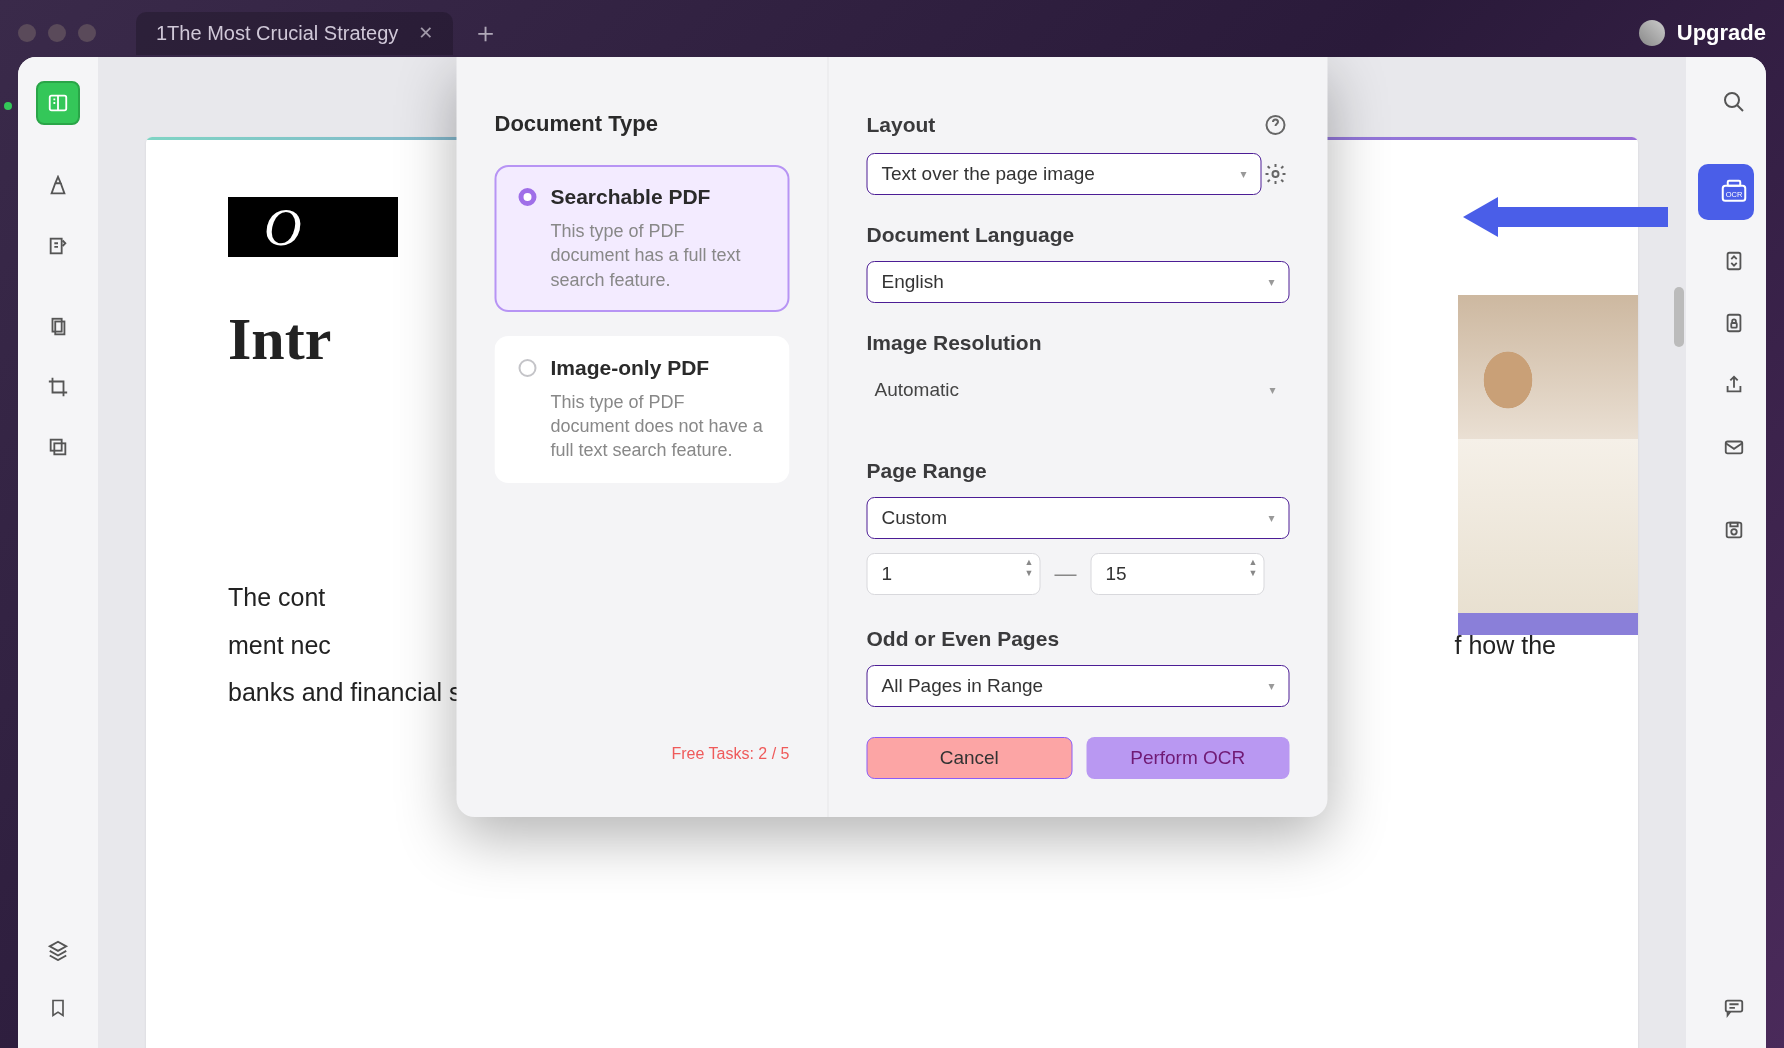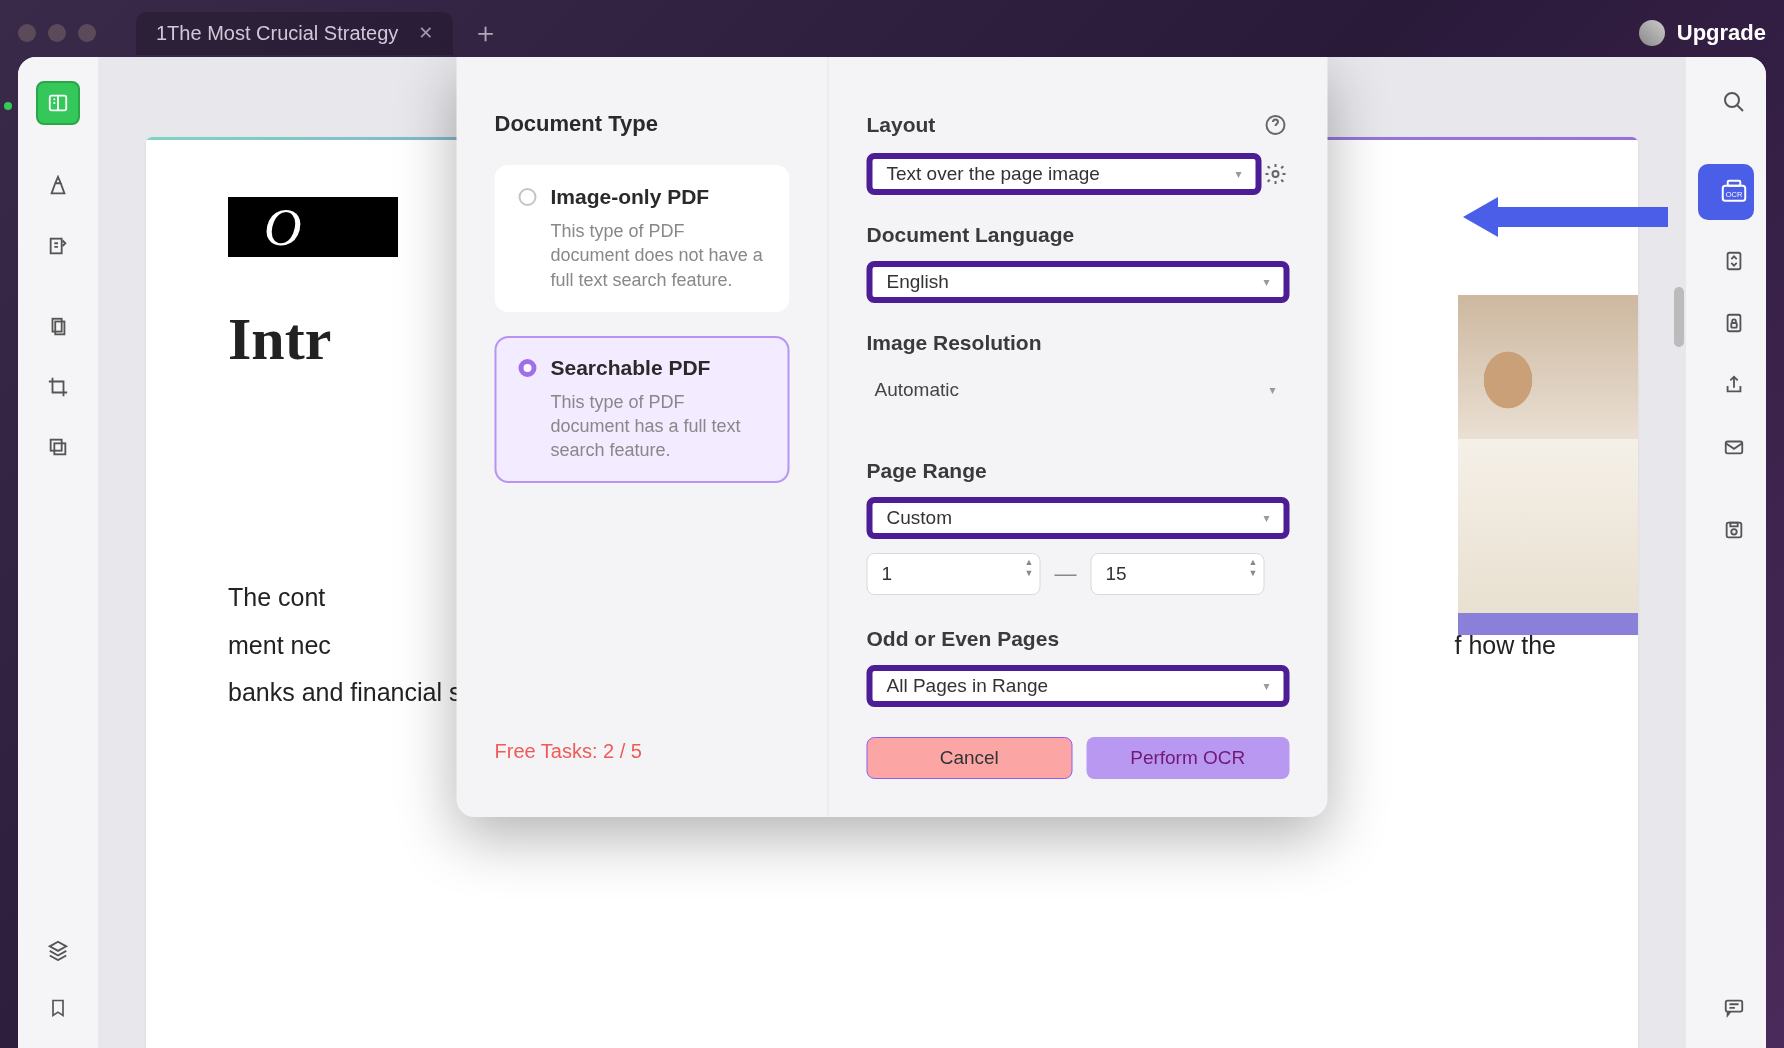--- a/index.html
+++ b/index.html
@@ -56,25 +56,25 @@
   .modal-right { flex:1; padding: 54px 38px 32px; }
   .sec-title { font-size: 22px; font-weight: 600; color:#2a2a2a; margin-bottom: 28px;}
 
   .radio-card { border: 2px solid transparent; border-radius: 14px; padding: 18px 22px; margin-bottom: 24px; background:#fff; cursor:pointer;}
   .radio-card.selected { border-color: #b794f4; background: #f3ebff; }
   .radio-head { display:flex; align-items:center; gap: 14px; font-size: 21px; font-weight: 600; color:#2a2a2a; margin-bottom: 10px;}
   .radio-dot { width:18px; height:18px; border-radius:50%; border:2px solid #c4c4c8; background:#fff; flex-shrink:0;}
   .radio-card.selected .radio-dot { border:5px solid #9f6fe8; }
   .radio-desc { font-size: 18px; color:#888; line-height:1.35; padding-left: 32px;}
 
-  .free-tasks { margin-top:auto; text-align:left; color:#ef5a5a; font-size:20px; }
+  .free-tasks { margin-top:auto; text-align:right; color:#ef5a5a; font-size:16px; }
 
   .field-label { font-size: 21px; font-weight:600; color:#3a3a3c; margin-bottom: 14px;}
   .field-row { display:flex; align-items:center; margin-bottom: 28px;}
-  .select { flex:1; height: 42px; background:#fff; border:6px solid #4c1d95; border-radius:8px; display:flex; align-items:center; justify-content:space-between; padding: 0 14px; font-size:19px; color:#333; cursor:pointer;}
+  .select { flex:1; height: 42px; background:#fff; border:1px solid #4c1d95; border-radius:8px; display:flex; align-items:center; justify-content:space-between; padding: 0 14px; font-size:19px; color:#333; cursor:pointer;}
   .select.plain { background:transparent; border:none; padding:0 14px 0 8px; color:#444;}
   .select .chev { color:#999; font-size:12px;}
   .icon-btn { width:28px; height:28px; display:flex; align-items:center; justify-content:center; color:#666; cursor:pointer;}
 
   .range-row { display:flex; align-items:center; gap: 14px; margin-bottom: 32px;}
   .num-input { width: 174px; height:42px; background:#fff; border:1px solid #d8d8dc; border-radius:8px; display:flex; align-items:center; padding: 0 8px 0 14px; font-size:19px; color:#333; position:relative;}
   .steppers { position:absolute; right:6px; top:4px; display:flex; flex-direction:column; gap:2px;}
   .steppers span { font-size:9px; color:#888; line-height:1; cursor:pointer;}
   .dash { color:#888; font-size:22px;}
 
@@ -246,34 +246,34 @@
     <svg viewBox="0 0 220 60">
         <path d="M210 30 L30 30" stroke="#4a5ee8" stroke-width="20" fill="none"></path>
         <path d="M40 10 L5 30 L40 50 Z" fill="#4a5ee8"></path>
       </svg>
   </div>
 
   <div class="modal">
     <div class="modal-left">
       <div class="sec-title">Document Type</div>
 
+      <div class="radio-card selected">
+        <div class="radio-head">
+          <div class="radio-dot"></div>
+          <span>Searchable PDF</span>
+        </div>
+        <div class="radio-desc">This type of PDF document has a full text search feature.</div>
+      </div>
+
       <div class="radio-card">
         <div class="radio-head">
           <div class="radio-dot"></div>
           <span>Image-only PDF</span>
         </div>
         <div class="radio-desc">This type of PDF document does not have a full text search feature.</div>
-      </div>
-
-      <div class="radio-card selected">
-        <div class="radio-head">
-          <div class="radio-dot"></div>
-          <span>Searchable PDF</span>
-        </div>
-        <div class="radio-desc">This type of PDF document has a full text search feature.</div>
       </div>
 
       <div class="free-tasks">Free Tasks: 2 / 5</div>
     </div>
 
     <div class="modal-right">
       <div class="field-row" style="margin-bottom:14px">
         <div class="field-label" style="flex:1; margin-bottom:0">Layout</div>
         <div class="icon-btn">
           <svg width="24" height="24" viewBox="0 0 24 24" fill="none" stroke="currentColor" stroke-width="2">

